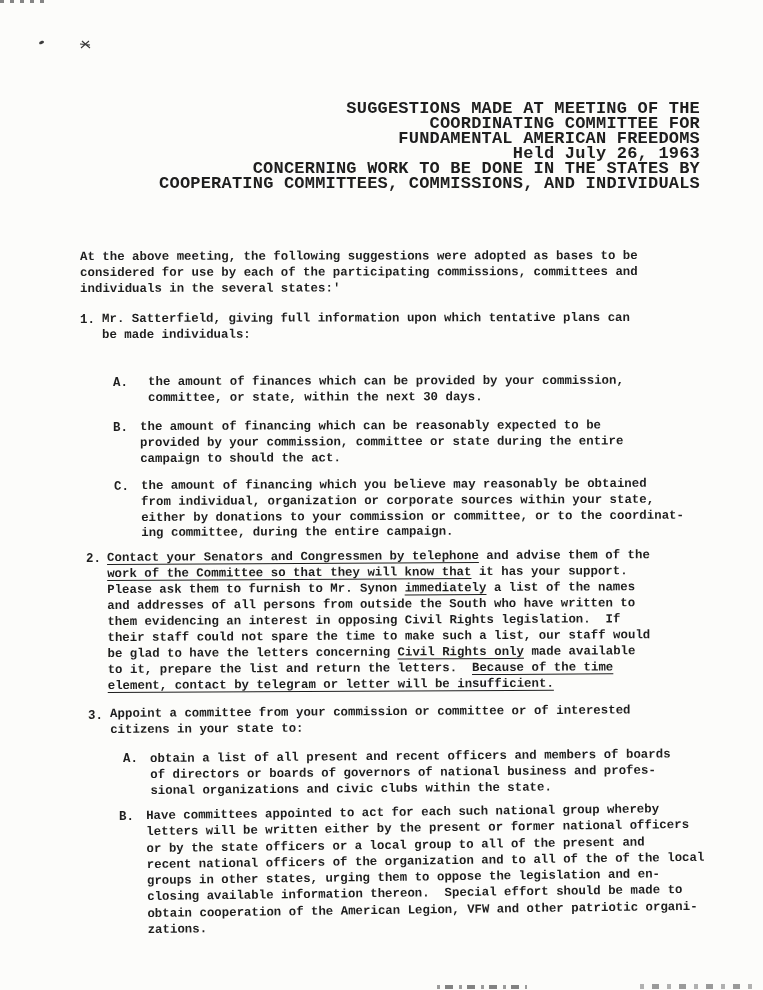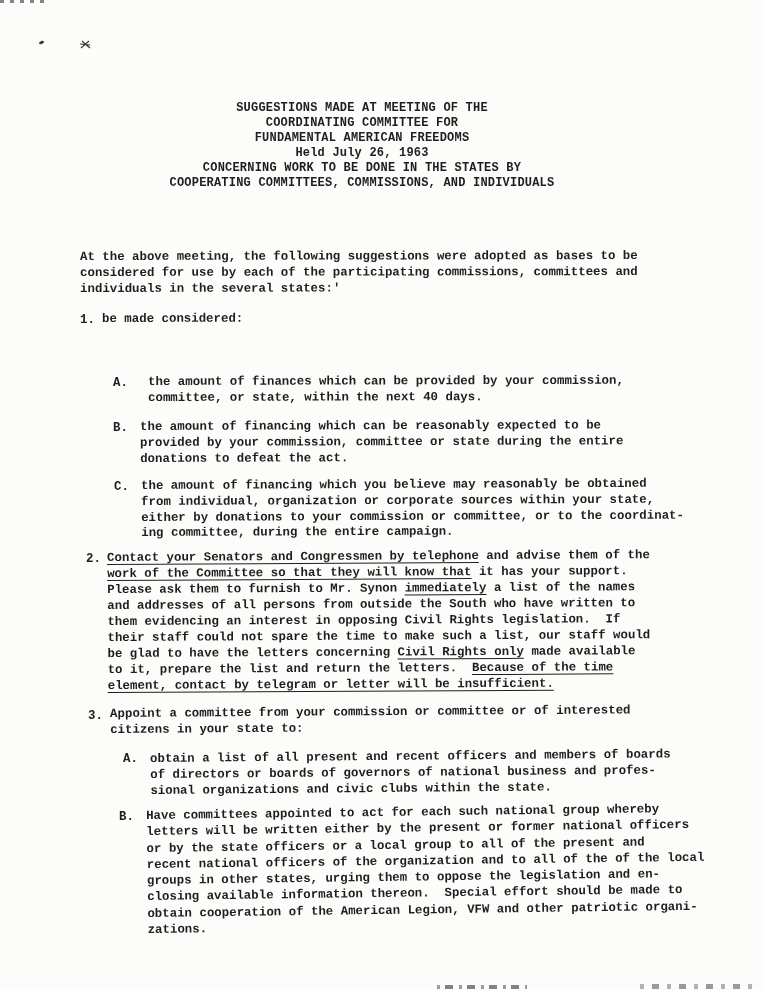--- a/index.html
+++ b/index.html
@@ -26,23 +26,23 @@
     white-space:pre;
     -webkit-font-smoothing:antialiased;
   }
   .tline{white-space:pre;}
   .ul{
     text-decoration:underline;
     text-decoration-thickness:1.3px;
     text-underline-offset:3px;
   }
   .title{
-    width:692px;left:16px;
-    text-align:center;
-    font-size:12px;
+    width:692px;left:8px;
+    text-align:right;
+    font-size:17px;
     line-height:15px;
     letter-spacing:0.2px;
   }
   .num{
     position:absolute;
     font:700 12.4px/15.8px "Liberation Mono", monospace;
     color:var(--ink);
     white-space:pre;
   }
   .artifact{position:absolute;}
@@ -60,27 +60,27 @@
     </svg>
   </div>
   <div class="artifact" style="left:437px;top:985px;width:90px;height:4px;opacity:.85;background:repeating-linear-gradient(90deg,#8a8a8a 0 3px,transparent 3px 8px,#6d6d6d 8px 16px,transparent 16px 22px);"></div>
   <div class="artifact" style="left:640px;top:984px;width:118px;height:5px;opacity:.75;background:repeating-linear-gradient(90deg,#989898 0 4px,transparent 4px 12px,#7a7a7a 12px 19px,transparent 19px 27px);"></div>
 
   <div class="tblock title" style="top:101px;"><div class="tline"><span>SUGGESTIONS MADE AT MEETING OF THE</span></div><div class="tline"><span>COORDINATING COMMITTEE FOR</span></div><div class="tline"><span>FUNDAMENTAL AMERICAN FREEDOMS</span></div><div class="tline"><span>Held July 26, 1963</span></div><div class="tline"><span>CONCERNING WORK TO BE DONE IN THE STATES BY</span></div><div class="tline"><span>COOPERATING COMMITTEES, COMMISSIONS, AND INDIVIDUALS</span></div></div>
 
   <div class="tblock" style="left:80px;top:250px;transform:rotate(-0.1deg);transform-origin:0 0;"><div class="tline"><span>At the above meeting, the following suggestions were adopted as bases to be</span></div><div class="tline"><span>considered for use by each of the participating commissions, committees and</span></div><div class="tline"><span>individuals in the several states:'</span></div></div>
 
   <span class="num" style="left:80px;top:313px;">1.</span>
-  <div class="tblock" style="left:102px;top:312px;transform:rotate(-0.12deg);transform-origin:0 0;"><div class="tline"><span>be made considered:</span></div></div>
+  <div class="tblock" style="left:102px;top:312px;transform:rotate(-0.12deg);transform-origin:0 0;"><div class="tline"><span>Mr. Satterfield, giving full information upon which tentative plans can</span></div><div class="tline"><span>be made individuals:</span></div></div>
 
   <span class="num" style="left:113px;top:376px;">A.</span>
-  <div class="tblock" style="left:148px;top:375px;transform:rotate(-0.15deg);transform-origin:0 0;"><div class="tline"><span>the amount of finances which can be provided by your commission,</span></div><div class="tline"><span>committee, or state, within the next 40 days.</span></div></div>
+  <div class="tblock" style="left:148px;top:375px;transform:rotate(-0.15deg);transform-origin:0 0;"><div class="tline"><span>the amount of finances which can be provided by your commission,</span></div><div class="tline"><span>committee, or state, within the next 30 days.</span></div></div>
 
   <span class="num" style="left:113px;top:421px;">B.</span>
-  <div class="tblock" style="left:140px;top:420px;transform:rotate(-0.2deg);transform-origin:0 0;"><div class="tline"><span>the amount of financing which can be reasonably expected to be</span></div><div class="tline"><span>provided by your commission, committee or state during the entire</span></div><div class="tline"><span>donations to defeat the act.</span></div></div>
+  <div class="tblock" style="left:140px;top:420px;transform:rotate(-0.2deg);transform-origin:0 0;"><div class="tline"><span>the amount of financing which can be reasonably expected to be</span></div><div class="tline"><span>provided by your commission, committee or state during the entire</span></div><div class="tline"><span>campaign to should the act.</span></div></div>
 
   <span class="num" style="left:114px;top:480px;">C.</span>
   <div class="tblock" style="left:141px;top:479px;transform:rotate(-0.25deg);transform-origin:0 0;"><div class="tline"><span>the amount of financing which you believe may reasonably be obtained</span></div><div class="tline"><span>from individual, organization or corporate sources within your state,</span></div><div class="tline"><span>either by donations to your commission or committee, or to the coordinat-</span></div><div class="tline"><span>ing committee, during the entire campaign.</span></div></div>
 
   <span class="num" style="left:86px;top:552px;">2.</span>
   <div class="tblock" style="left:107px;top:550px;line-height:16px;transform:rotate(-0.3deg);transform-origin:0 0;"><div class="tline"><span class="ul">Contact your Senators and Congressmen by telephone</span><span> and advise them of the</span></div><div class="tline"><span class="ul">work of the Committee so that they will know that</span><span> it has your support.</span></div><div class="tline"><span>Please ask them to furnish to Mr. Synon </span><span class="ul">immediately</span><span> a list of the names</span></div><div class="tline"><span>and addresses of all persons from outside the South who have written to</span></div><div class="tline"><span>them evidencing an interest in opposing Civil Rights legislation.  If</span></div><div class="tline"><span>their staff could not spare the time to make such a list, our staff would</span></div><div class="tline"><span>be glad to have the letters concerning </span><span class="ul">Civil Rights only</span><span> made available</span></div><div class="tline"><span>to it, prepare the list and return the letters.  </span><span class="ul">Because of the time</span></div><div class="tline"><span class="ul">element, contact by telegram or letter will be insufficient.</span></div></div>
 
   <span class="num" style="left:88px;top:709px;">3.</span>
   <div class="tblock" style="left:110px;top:707px;transform:rotate(-0.4deg);transform-origin:0 0;"><div class="tline"><span>Appoint a committee from your commission or committee or of interested</span></div><div class="tline"><span>citizens in your state to:</span></div></div>
 

